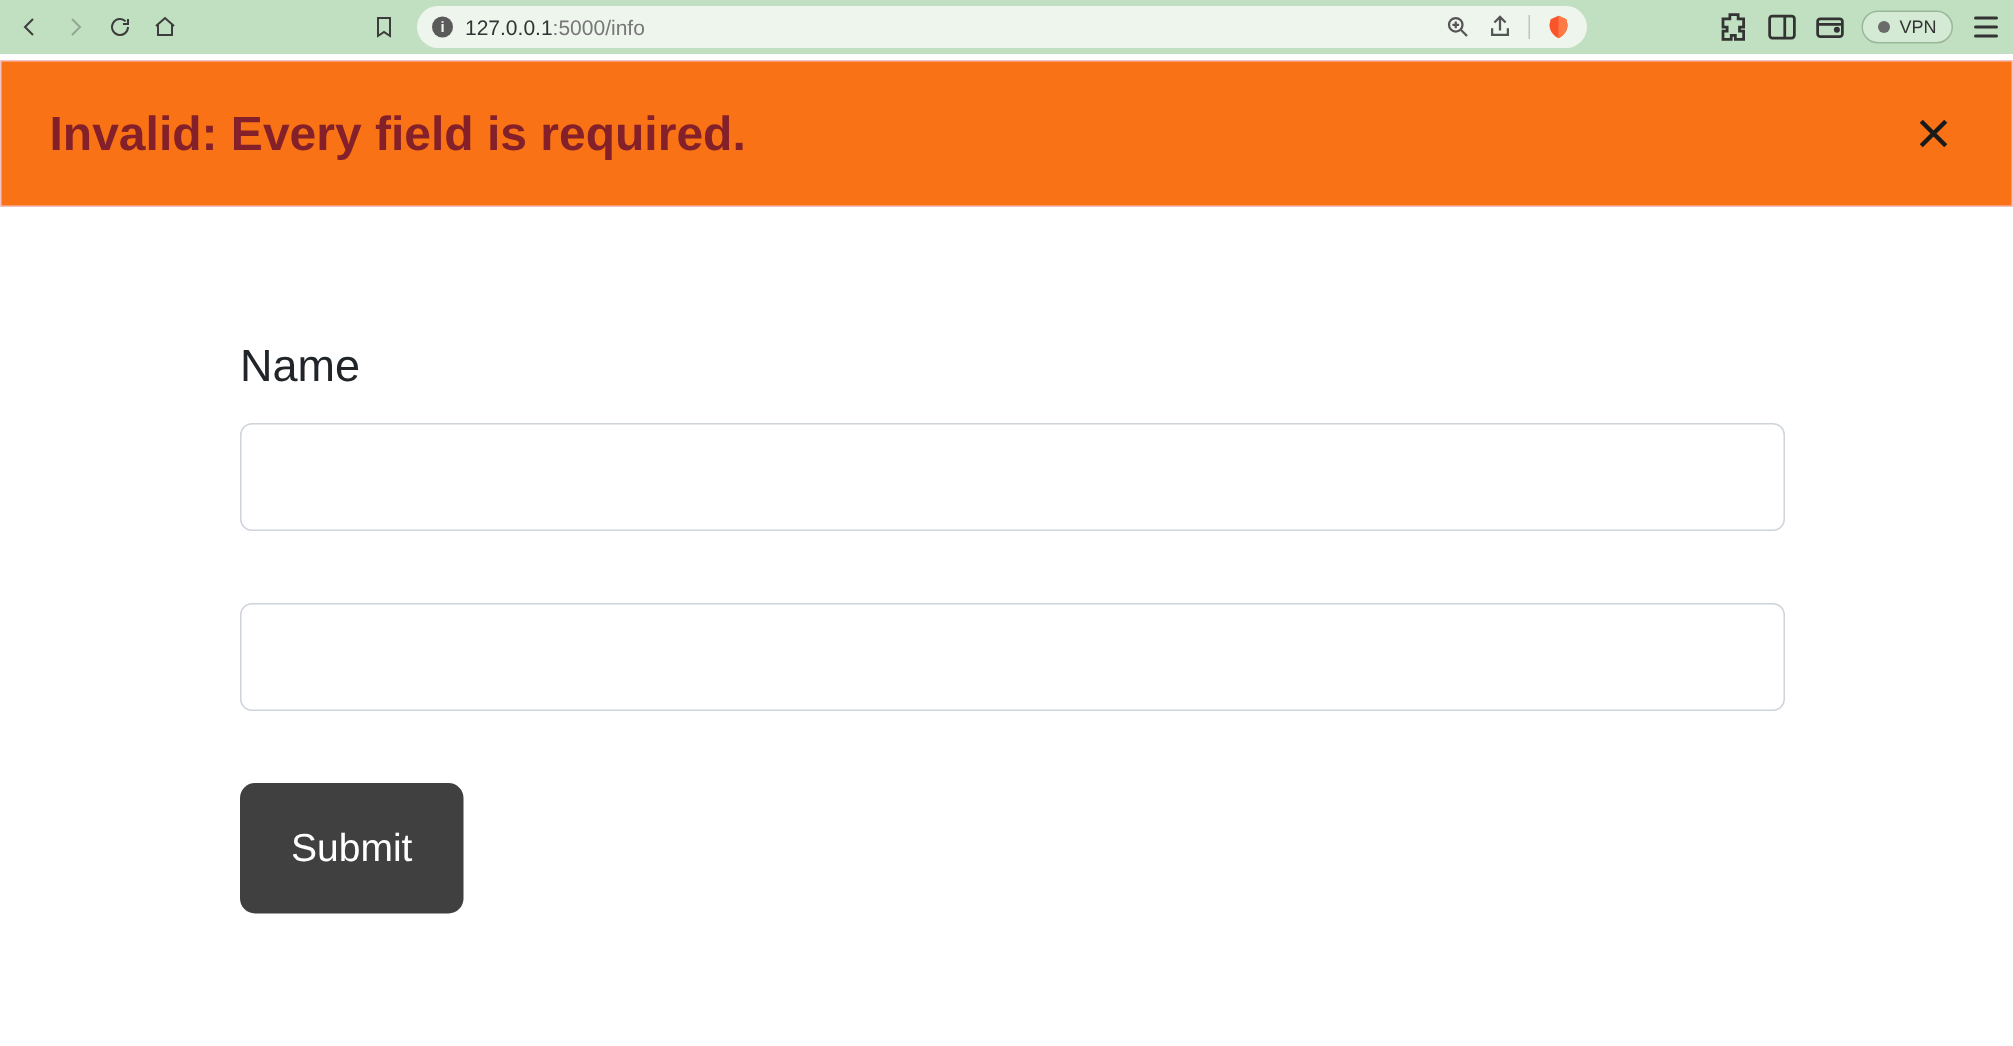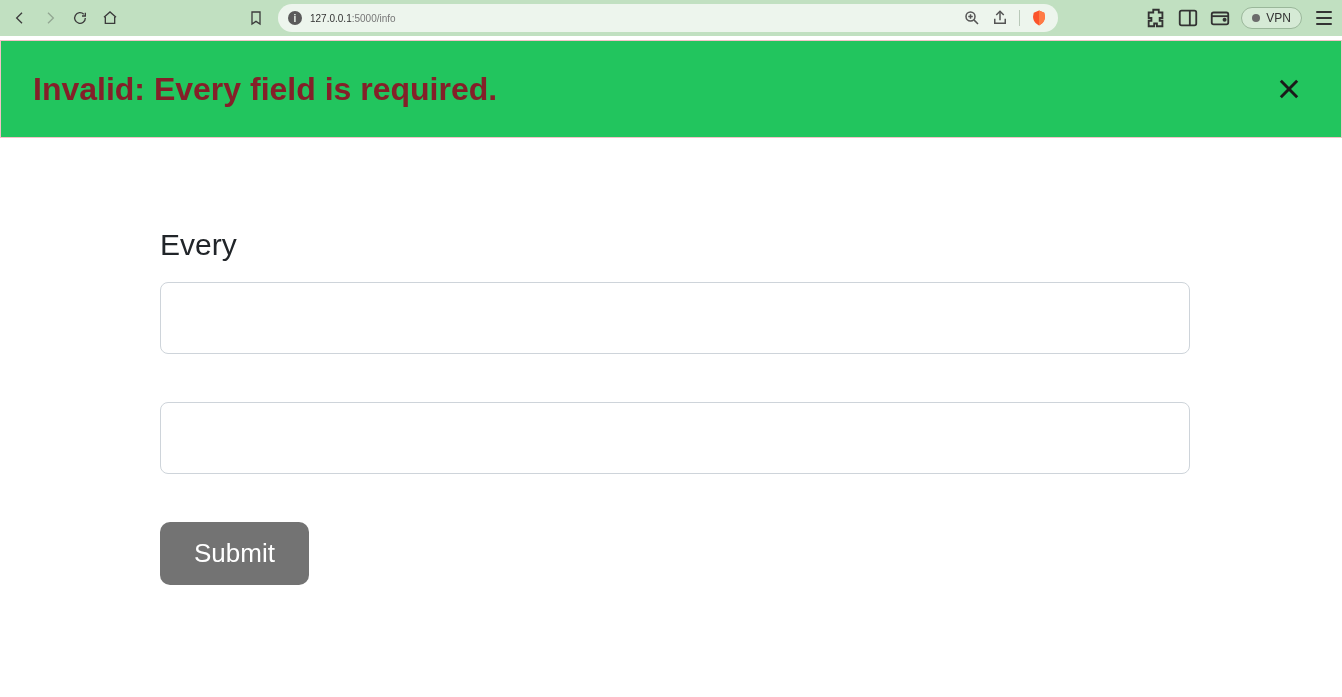--- a/index.html
+++ b/index.html
@@ -44,21 +44,21 @@
     gap: 8px;
     margin-left: 4px;
   }
   .addr-info-icon {
     width: 14px; height: 14px; border-radius: 50%;
     background: #5a5a5a; color: #edf5ed;
     font-size: 10px; font-weight: bold;
     display:flex;align-items:center;justify-content:center;
     flex-shrink:0;
   }
-  .addr-text { font-size: 10px; color: #333; }
+  .addr-text { font-size: 14px; color: #333; }
   .addr-text .dim { color: #777; }
   .addr-right {
     margin-left: auto; display:flex; align-items:center; gap:10px;
   }
   .addr-right .ic { width:18px;height:18px;display:flex;align-items:center;justify-content:center;color:#555;cursor:pointer;}
   .addr-right .divider { width:1px;height:16px;background:#b9c9b9; }
   .brave-shield {
     width:18px;height:18px;cursor:pointer;
   }
 
@@ -73,21 +73,21 @@
     height:22px;border:1px solid #9ab79a;border-radius:11px;
     padding:0 10px;display:flex;align-items:center;gap:6px;
     font-size:12px;color:#333;cursor:pointer;background:#d5ead5;text-align:center;
   }
   .vpn-pill .dot{width:8px;height:8px;border-radius:50%;background:#6b6b6b;}
   .menu-lines{width:16px;height:14px;display:flex;flex-direction:column;justify-content:space-between;cursor:pointer;margin-left:4px;}
   .menu-lines span{height:2px;background:#333;border-radius:1px;display:block;width:100%;}
 
   
   .alert {
-    background: #22c55e;
+    background: #f97316;
     border: 1px solid #f3c2c7;
     color: #842029;
     padding: 28px 32px;
     display:flex;align-items:center;justify-content:space-between;
     margin-top: 4px;
   }
   .alert-text {
     font-size: 32px;
     font-weight: 700;
   }
@@ -112,22 +112,22 @@
     height: 72px;
     border: 1px solid #ced4da;
     border-radius: 8px;
     font-size: 22px;
     padding: 0 18px;
     margin-bottom: 48px;
     background:#fff;
   }
 
   .submit-btn {
-    background:#737373;color:#fff;border:none;border-radius:10px;
-    font-size:26px;padding:16px 34px;cursor:pointer;
+    background:#404040;color:#fff;border:none;border-radius:10px;
+    font-size:26px;padding:28px 34px;cursor:pointer;
   }
 </style>
 </head>
 <body>
 
 <div class="browser-bar">
   <div class="nav-btn">
     <svg viewBox="0 0 24 24" fill="none" stroke="currentColor" stroke-width="2">
         <path d="M15 4 L7 12 L15 20"></path>
       </svg>
@@ -222,19 +222,19 @@
 <div class="alert">
   <div class="alert-text">Invalid: Every field is required.</div>
   <div class="alert-close">
     <svg viewBox="0 0 24 24" fill="none" stroke="currentColor" stroke-width="2.5">
         <path d="M5 5 L19 19 M19 5 L5 19"></path>
       </svg>
   </div>
 </div>
 
 <div class="form-wrap">
-  <div class="field-label">Every</div>
+  <div class="field-label">Name</div>
   <input class="text-input" type="text" value="" style="">
 
   <input class="text-input" type="text" value="" style="">
 
   <button class="submit-btn">Submit</button>
 </div>
 
 </body></html>

